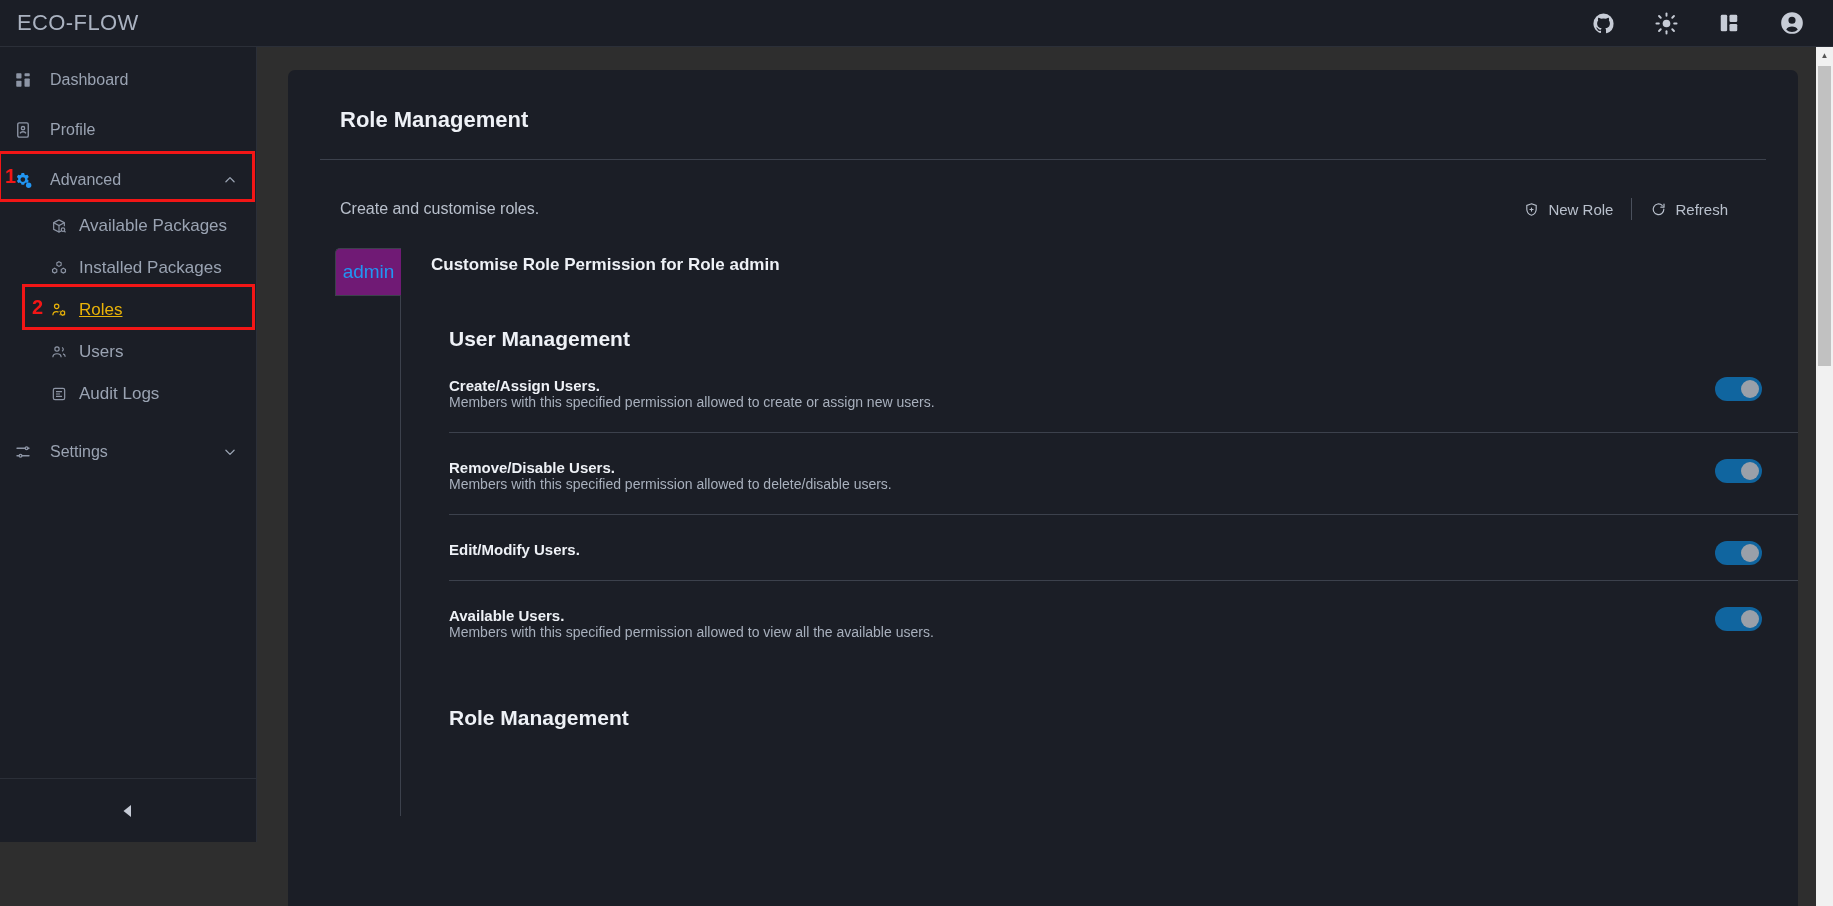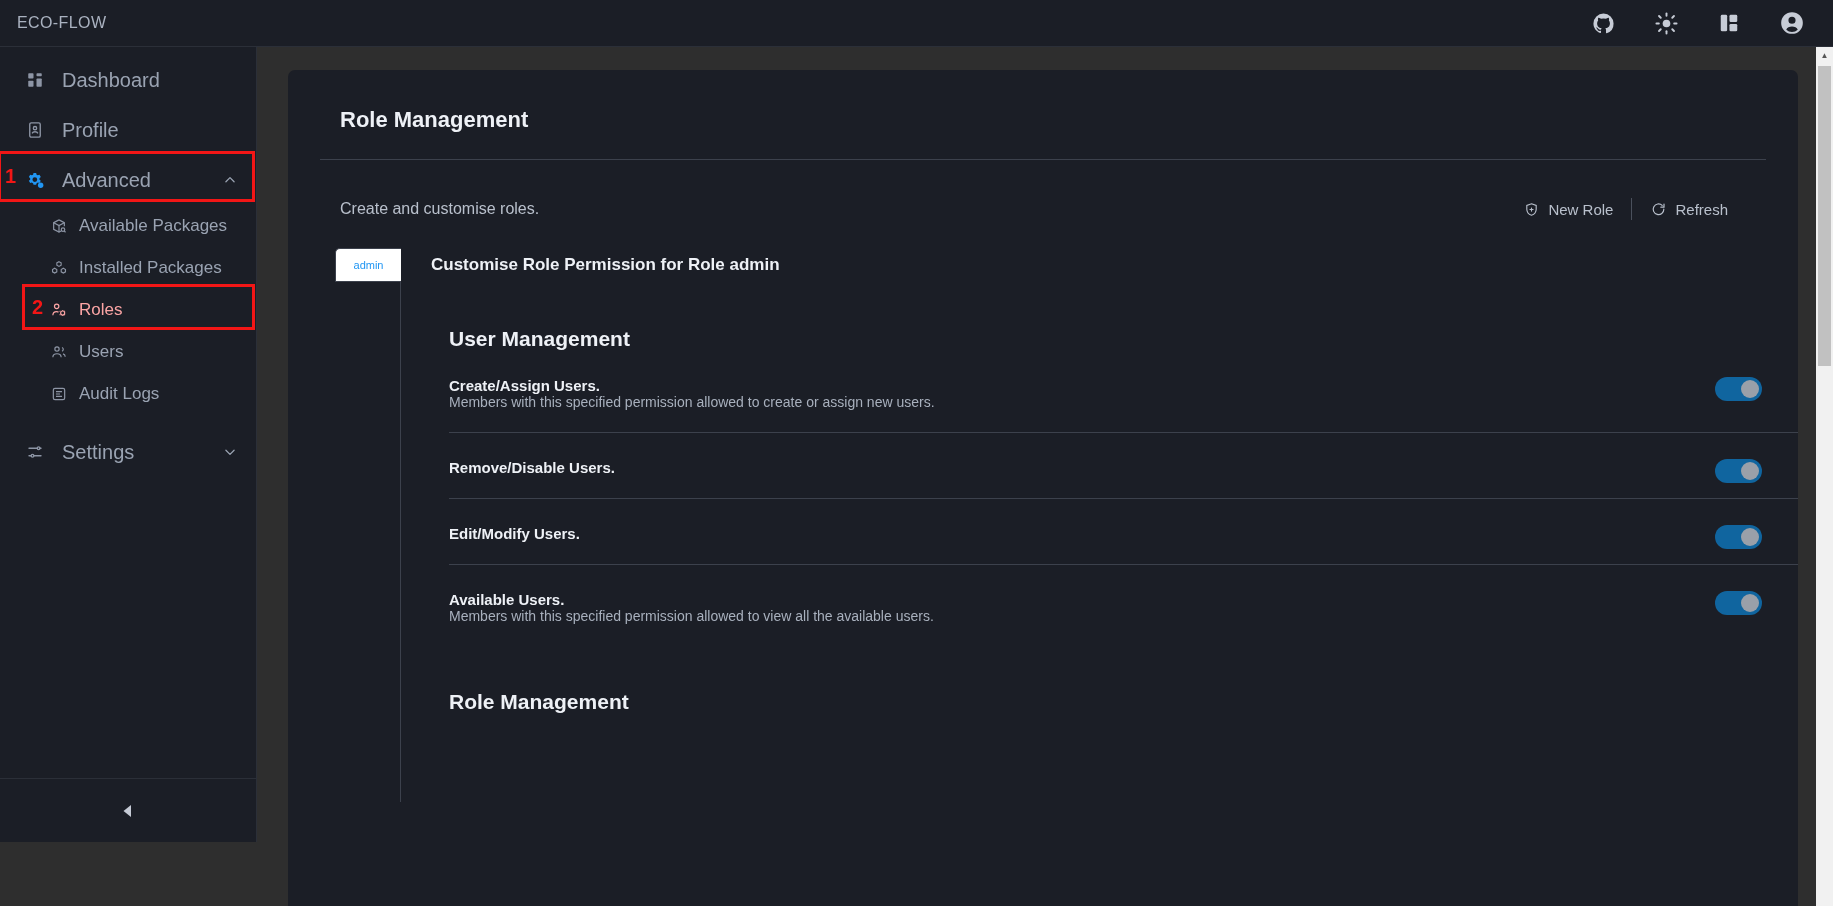--- a/index.html
+++ b/index.html
@@ -13,54 +13,54 @@
   
   .topbar {
     position: absolute; top: 0; left: 0; width: 1833px; height: 47px;
     background: #1b1e26;
     border-bottom: 1px solid #2b2f38;
     display: flex; align-items: center;
     z-index: 5;
   }
   .brand {
     margin-left: 17px;
-    color: #aab2c0; font-size: 16px; letter-spacing: .4px; text-align: right;
+    color: #aab2c0; font-size: 22px; letter-spacing: .4px; text-align: right;
   }
   .topbar-actions {
     margin-left: auto; display: flex; align-items: center; gap: 37px;
     margin-right: 28px;
   }
   .ticon { width: 26px; height: 26px; display: flex; align-items: center;
            justify-content: center; color: #c7ccd6; cursor: pointer; }
   .ticon svg { display: block; }
 
   
   .sidebar {
     position: absolute; top: 47px; left: 0; width: 257px; height: 795px;
     background: #1b1e26;
     border-right: 1px solid #2b2f38;
     z-index: 4;
   }
   .nav { padding-top: 8px; }
   .nav-item {
     position: relative;
     display: flex; align-items: center;
-    height: 50px; padding-left: 24px; padding-right: 18px;
-    color: #9aa3b2; font-size: 20px; cursor: pointer;
+    height: 50px; padding-left: 12px; padding-right: 18px;
+    color: #9aa3b2; font-size: 16px; cursor: pointer;
   }
   .nav-item .ico {
     width: 22px; height: 22px; margin-right: 16px; flex: 0 0 22px;
     display: flex; align-items: center; justify-content: center; color: #8d95a5;
   }
   .nav-item .label { flex: 1; }
   .nav-item .chev { width: 16px; height: 16px; color: #9aa3b2; display:flex;
                     align-items:center; justify-content:center;}
   .nav-item.sub { padding-left: 50px; font-size: 17px; height: 42px; }
   .nav-item.sub .ico { width: 18px; flex: 0 0 18px; margin-right: 11px; }
-  .nav-item.active, .nav-item.active .ico { color: #fca5a5; }
+  .nav-item.active, .nav-item.active .ico { color: #eab308; text-decoration: underline; }
   .nav-item.accent-icon .ico { color: #2196f3; }
 
   
   .annot {
     position: absolute; border: 3px solid #f21616; pointer-events: none;
     z-index: 6;
   }
   .annot-num {
     position: absolute; color: #f21616; font-size: 20px; font-weight: 700;
     z-index: 7; font-family: "Liberation Sans", sans-serif;
@@ -104,26 +104,26 @@
     color: #b9c0cc; font-size: 15px; cursor: pointer; padding: 0 18px;
   }
   .tool-sep { width: 1px; height: 22px; background: #4a505c; }
   .tool-btn .ico { width: 16px; height: 16px; display: flex; align-items: center;
                    justify-content: center; color: #b9c0cc; }
 
   
   .role-area { display: flex; padding: 28px 0 0 47px; }
   .role-tabs { width: 66px; flex: 0 0 66px; }
   .role-tab {
-    height: 34px; width: 66px;
+    height: 48px; width: 66px;
     display: flex; align-items: center; justify-content: center;
-    color: #2196f3; font-size: 11px;
+    color: #2196f3; font-size: 19px;
     border: 1px solid #3c414c; border-right: none;
     border-radius: 5px 0 0 0;
-    background: #ffffff;
+    background: #701a75;
     cursor: pointer;
   }
   .role-tab-rail { width: 66px; border-right: 1px solid #3c414c; height: 520px; }
 
   .perm-pane { flex: 1; padding-left: 30px; padding-top: 7px; }
   .perm-title { color: #eef1f6; font-size: 17px; font-weight: 700; }
   .section-head {
     color: #eef1f6; font-size: 21px; font-weight: 700;
     margin: 52px 0 0 18px;
   }
@@ -383,20 +383,21 @@
           <div class="perm-row">
             <div class="perm-name">Create/Assign Users.</div>
             <div class="perm-desc">Members with this specified permission allowed to create or assign new users.</div>
             <div class="switch">
               <div class="knob"></div>
             </div>
           </div>
 
           <div class="perm-row">
             <div class="perm-name">Remove/Disable Users.</div>
+            <div class="perm-desc">Members with this specified permission allowed to delete/disable users.</div>
             <div class="switch">
               <div class="knob"></div>
             </div>
           </div>
 
           <div class="perm-row">
             <div class="perm-name">Edit/Modify Users.</div>
             <div class="switch">
               <div class="knob"></div>
             </div>

